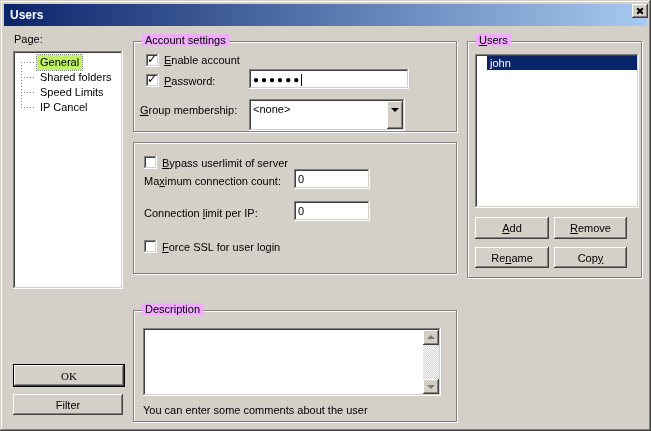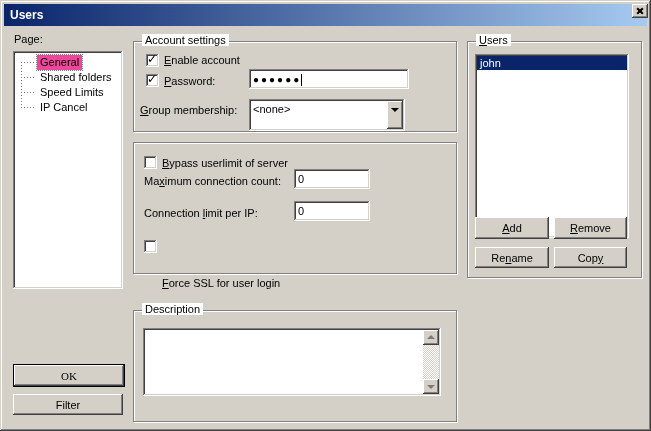--- a/index.html
+++ b/index.html
@@ -34,21 +34,21 @@
     box-shadow: inset -1px -1px #fff, inset 1px 1px #808080, inset -2px -2px #d4d0c8, inset 2px 2px #404040;
   }
 
   
   .group{
     position:absolute;
     border:1px solid #808080;
     box-shadow: 1px 1px 0 #fff, inset 1px 1px 0 #fff;
   }
   .group-legend{
-    position:absolute;top:-8px;left:8px;background:#ffffff;padding:0 3px;white-space:nowrap;
+    position:absolute;top:-8px;left:8px;background:#f0abfc;padding:0 3px;white-space:nowrap;
   }
 
   
   .btn{
     position:absolute;background:#d4d0c8;text-align:center;
     box-shadow: inset -1px -1px #404040, inset 1px 1px #fff, inset -2px -2px #808080, inset 2px 2px #d4d0c8;
     display:flex;align-items:center;justify-content:center;cursor:default;white-space:nowrap;
   }
   .btn.default{
     border:1px solid #000;
@@ -60,21 +60,21 @@
     box-shadow: inset -1px -1px #fff, inset 1px 1px #808080, inset -2px -2px #d4d0c8, inset 2px 2px #404040;
   }
   .checkbox .check{
     position:absolute;left:1px;top:-2px;font-size:12px;font-weight:bold;color:#000;
   }
 
   
   .pagelist{position:absolute;left:13px;top:51px;width:110px;height:238px;}
   .tree-row{position:absolute;left:2px;right:2px;height:15px;line-height:15px;}
   .tree-row .tree-label{display:inline-block;padding:0 3px;margin-left:22px;}
-  .tree-row .tree-label.selected{background:#ec4899;outline:1px dotted #808080;}
+  .tree-row .tree-label.selected{background:#bef264;outline:1px dotted #808080;}
   .tree-vline{
     position:absolute;left:8px;top:11px;width:1px;height:46px;
     background:repeating-linear-gradient(to bottom,#808080 0 1px,transparent 1px 3px);
   }
   .tree-stub{
     position:absolute;left:8px;width:13px;height:1px;
     background:repeating-linear-gradient(to right,#808080 0 1px,transparent 1px 3px);
   }
 
   
@@ -199,41 +199,42 @@
     <div class="field sunken" style="left:160px;top:26px;width:72px;height:20px;">
       <span>0</span>
     </div>
 
     <div class="label" style="left:10px;top:64px;">Connection <u>l</u>imit per IP:</div>
     <div class="field sunken" style="left:160px;top:58px;width:72px;height:20px;">
       <span>0</span>
     </div>
 
     <div class="checkbox" style="left:10px;top:97px;"></div>
-    <div class="label" style="left:28px;top:98px;margin-top:36px;"><u>F</u>orce SSL for user login</div>
+    <div class="label" style="left:28px;top:98px;"><u>F</u>orce SSL for user login</div>
   </div>
 
   <div class="group" style="left:133px;top:310px;width:322px;height:110px;">
     <span class="group-legend">Description</span>
     <div class="descbox sunken" style="left:9px;top:17px;width:298px;height:68px;">
       <span style="position:absolute;left:4px;top:3px;"></span>
       <div class="scrollbar">
         <div class="sb-btn sb-up">
           <span class="tri-up"></span>
         </div>
         <div class="sb-btn sb-down">
           <span class="tri-down"></span>
         </div>
       </div>
     </div>
+    <div class="label" style="left:9px;top:93px;">You can enter some comments about the user</div>
   </div>
 
   <div class="group" style="left:467px;top:41px;width:173px;height:235px;">
     <span class="group-legend"><u>U</u>sers</span>
-    <div class="userlist sunken" style="left:7px;top:12px;width:154px;height:184px;">
+    <div class="userlist sunken" style="left:7px;top:12px;width:154px;height:154px;padding-left:10px;">
       <div class="user-row selected">
         <span>john</span>
       </div>
     </div>
     <div class="btn" style="left:7px;top:175px;width:74px;height:22px;">
       <span><u>A</u>dd</span>
     </div>
     <div class="btn" style="left:86px;top:175px;width:73px;height:22px;">
       <span><u>R</u>emove</span>
     </div>

